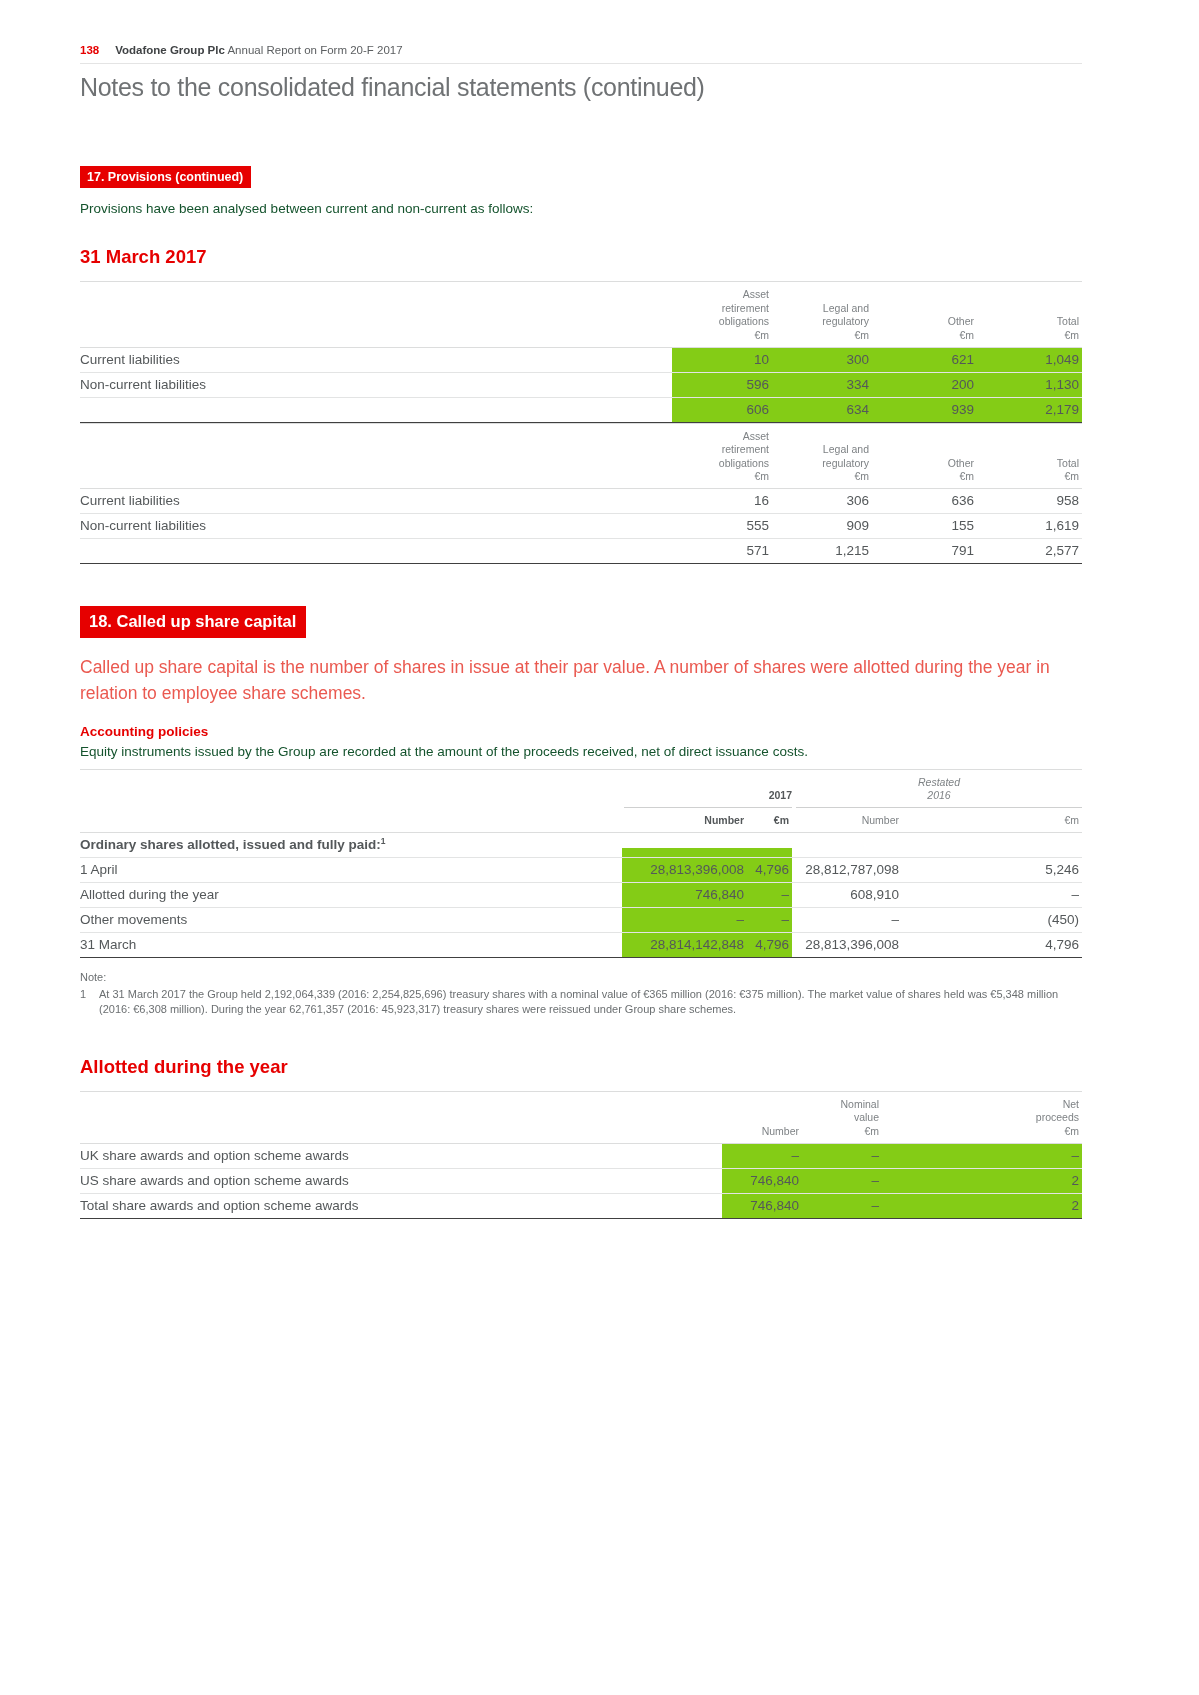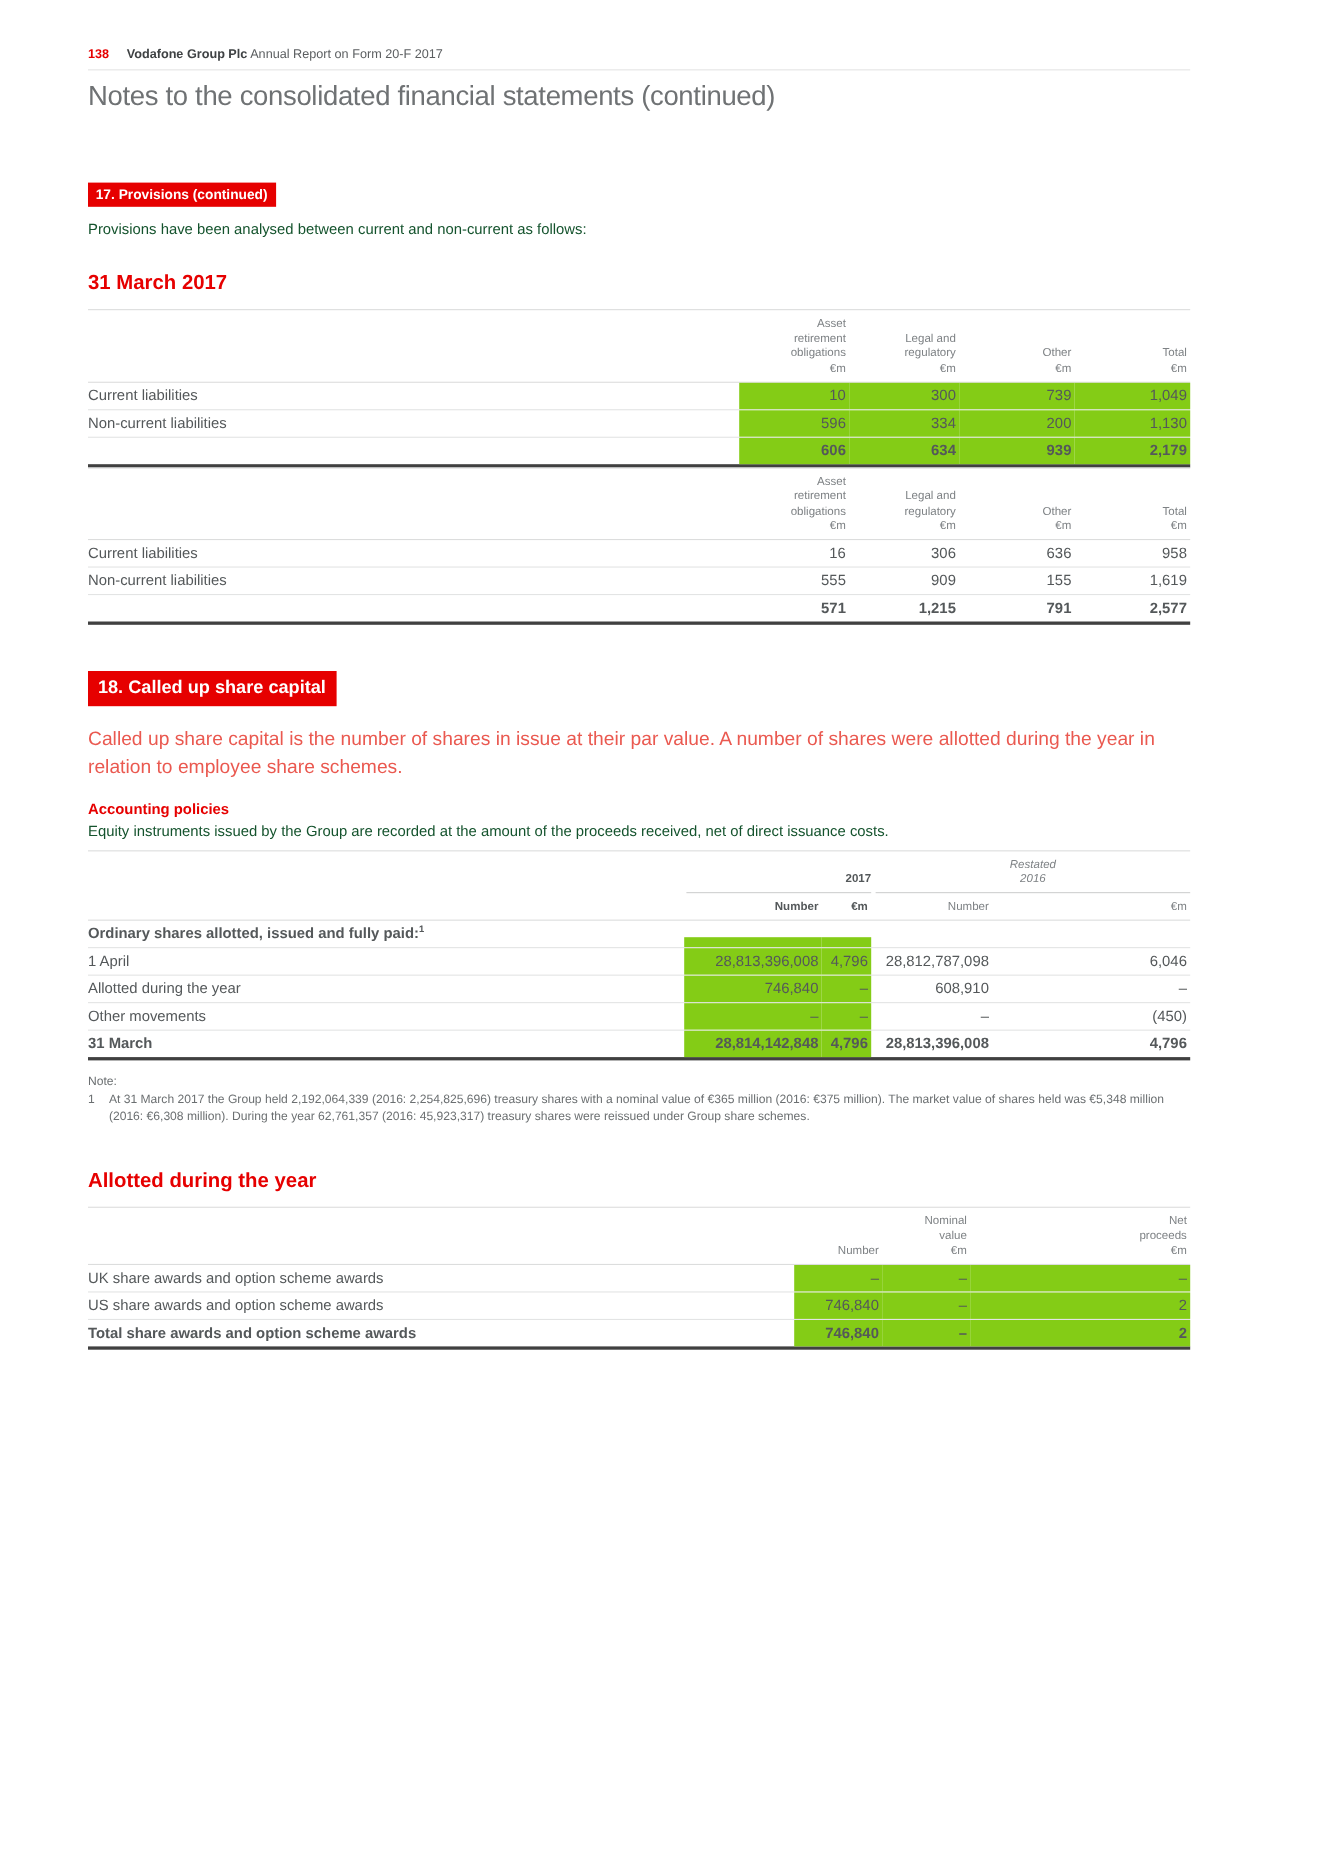--- a/index.html
+++ b/index.html
@@ -44,21 +44,21 @@
   .fintable { width: 1002px; font-size: 13.5px; }
   .fintable .row { display: flex; align-items: flex-end; }
   .fintable .c-lbl { flex: 1; padding: 4px 0 5px 0; }
   .fintable .num { text-align: right; padding: 4px 3px 5px 0; }
   .fintable .hdr { border-top: 1px solid #dcdddd; border-bottom: 1px solid #dcdddd; }
   .fintable .hdr .num, .fintable .hdr .grp {
     font-size: 10.5px; color: #7e8285; font-weight: normal;
     white-space: pre-line; line-height: 1.3; padding-top: 6px; padding-bottom: 4px;
   }
   .fintable .drow { border-bottom: 1px solid #e3e4e4; }
-  .fintable .trow { font-weight: bold; border-bottom: 3px solid #404040; justify-content: space-between; }
+  .fintable .trow { font-weight: normal; border-bottom: 1px solid #404040; justify-content: space-between; }
   .shade { background: #84cc16; }
 
   
   .t-prov .c1 { width: 100px; }
   .t-prov .c2 { width: 100px; }
   .t-prov .c3 { width: 105px; }
   .t-prov .c4 { width: 105px; }
 
   
   .t-shares .c1 { width: 125px; }
@@ -119,21 +119,21 @@
 €m</div>
       <div class="num c3">Other
 €m</div>
       <div class="num c4">Total
 €m</div>
     </div>
     <div class="row drow">
       <div class="c-lbl">Current liabilities</div>
       <div class="num c1 shade">10</div>
       <div class="num c2 shade">300</div>
-      <div class="num c3 shade">739</div>
+      <div class="num c3 shade">621</div>
       <div class="num c4 shade">1,049</div>
     </div>
     <div class="row drow">
       <div class="c-lbl">Non-current liabilities</div>
       <div class="num c1 shade">596</div>
       <div class="num c2 shade">334</div>
       <div class="num c3 shade">200</div>
       <div class="num c4 shade">1,130</div>
     </div>
     <div class="row trow">
@@ -211,21 +211,21 @@
       <div class="num c1 shade"></div>
       <div class="num c2 shade"></div>
       <div class="num c3"></div>
       <div class="num c4"></div>
     </div>
     <div class="row drow">
       <div class="c-lbl">1 April</div>
       <div class="num c1 shade">28,813,396,008</div>
       <div class="num c2 shade">4,796</div>
       <div class="num c3">28,812,787,098</div>
-      <div class="num c4">6,046</div>
+      <div class="num c4">5,246</div>
     </div>
     <div class="row drow">
       <div class="c-lbl">Allotted during the year</div>
       <div class="num c1 shade">746,840</div>
       <div class="num c2 shade">–</div>
       <div class="num c3">608,910</div>
       <div class="num c4">–</div>
     </div>
     <div class="row drow">
       <div class="c-lbl">Other movements</div>

